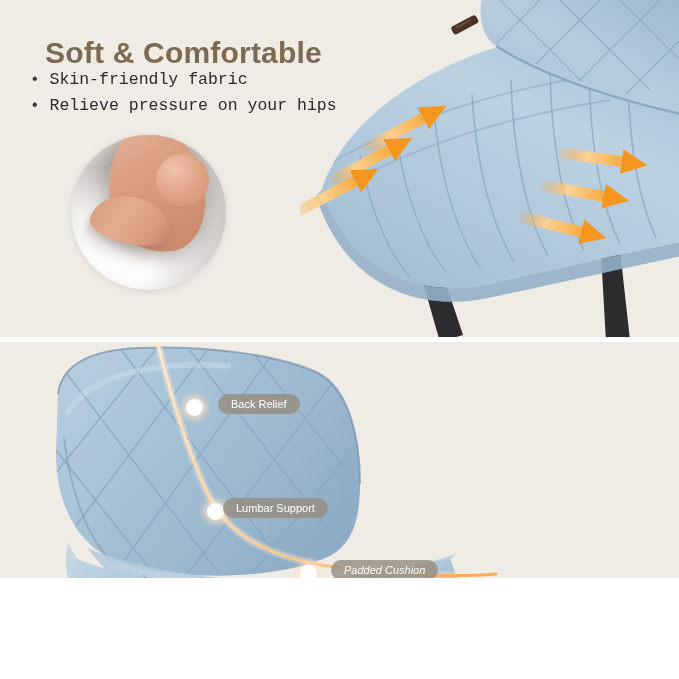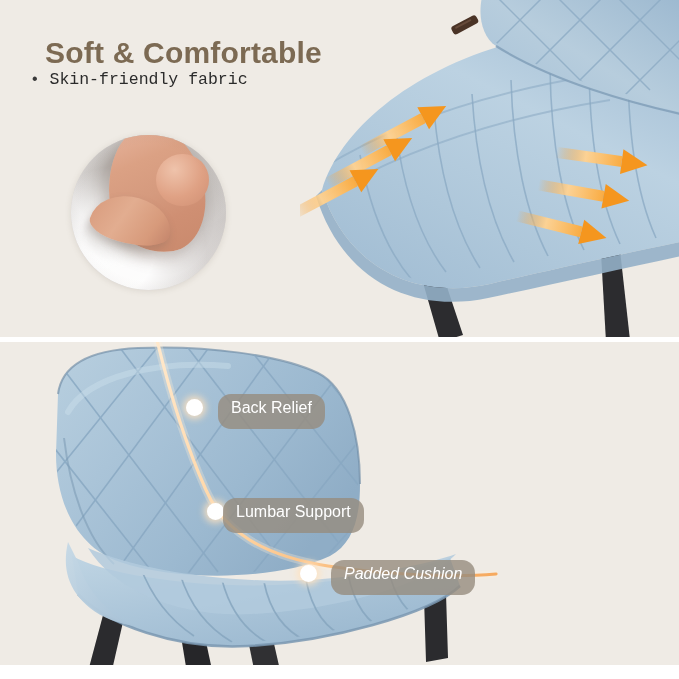--- a/index.html
+++ b/index.html
@@ -2,21 +2,21 @@
 <html><head>
 <meta charset="utf-8">
 <style>
   html,body{margin:0;padding:0;}
   body{
     width:679px;height:679px;overflow:hidden;
     background:#ffffff;
     font-family:"Liberation Sans", sans-serif;
     -webkit-font-smoothing:antialiased;
   }
-  #page{position:relative;width:679px;height:665px;overflow:hidden;background:#ffffff;}
+  #page{position:relative;width:679px;height:578px;overflow:hidden;background:#ffffff;}
 
   
   .panel{position:absolute;left:0;width:679px;overflow:hidden;background:#efebe5;}
   #panel-top{top:0;height:337px;}
   #panel-bottom{top:342px;height:337px;}
   .divider{position:absolute;left:0;top:337px;width:679px;height:5px;background:#ffffff;}
 
   
   .heading{
     position:absolute;
@@ -76,23 +76,23 @@
   }
 
   
   .chair-svg{position:absolute;display:block;}
 
   
   .pill{
     position:absolute;
     background:rgba(150,140,126,.80);
     color:#ffffff;
-    font-size:16px;
+    font-size:11px;
     border-radius:13px;
-    padding:4px 13px 12px 13px;
+    padding:4px 13px 3px 13px;
     white-space:nowrap;
     line-height:1.2;
   }
   #pill-back{left:218px;top:394px;}
   #pill-lumbar{left:223px;top:498px;}
   #pill-padded{left:331px;top:560px;font-style:italic;}
 
   .dot{
     position:absolute;width:17px;height:17px;border-radius:50%;
     background:#ffffff;
@@ -220,20 +220,24 @@
       <div class="finger"></div>
       <div class="shade"></div>
     </div>
 
     <h1 class="heading" id="heading-soft">Soft &amp; Comfortable</h1>
 
     <div class="bullets" id="bullets-top">
       <div class="bullet-row">
         <span class="bullet-dot">•</span>
         <span>Skin-friendly fabric</span>
+      </div>
+      <div class="bullet-row">
+        <span class="bullet-dot">•</span>
+        <span>Relieve pressure on your hips</span>
       </div>
     </div>
   </div>
 
   <div class="divider"></div>
 
   <div class="panel" id="panel-bottom">
 
     <svg class="chair-svg" style="left:28px;top:0px;" width="470" height="337" viewBox="0 0 470 337">
       <defs>

